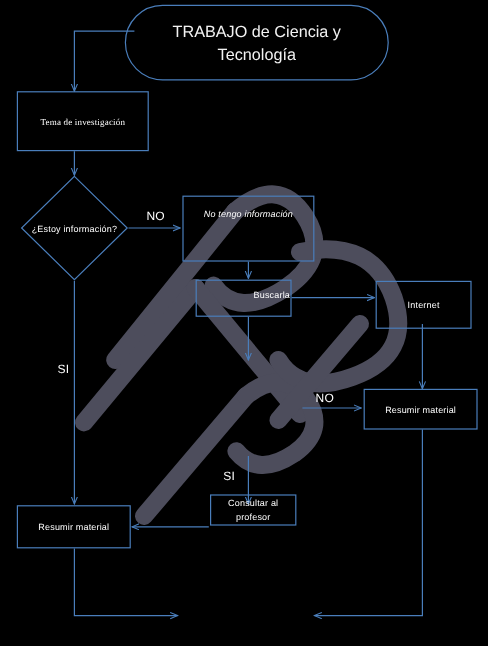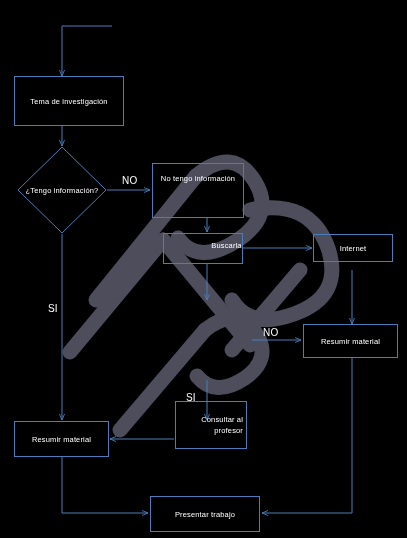--- a/index.html
+++ b/index.html
@@ -135,60 +135,60 @@
       <path d="M 207 380 L 207 420" marker-end="url(#ah)"></path>
 
       <path d="M 174 439 L 110 439" marker-end="url(#ah)"></path>
 
       <path d="M 62 457 L 62 513 L 148 513" marker-end="url(#ah)"></path>
 
       <path d="M 352 358 L 352 513 L 262 513" marker-end="url(#ah)"></path>
     </g>
   </svg>
 
+  <div class="node term-node" style="left:104px; top:4px; width:220px; height:63px;">
+    <span class="node-label">TRABAJO de Ciencia y Tecnología</span>
+  </div>
 
-  <div class="node rect-node" style="left:14px; top:76px; width:110px; height:50px;">
+  <div class="node rect-node" style="left:14px; top:76px; width:110px; height:50px;font-family:Liberation Serif, serif;">
     <span class="node-label">Tema de investigación</span>
   </div>
 
   <div class="node diamond-node" style="left:17px; top:146px; width:90px; height:88px;">
     <svg class="diamond-shape" viewBox="0 0 90 88" xmlns="http://www.w3.org/2000/svg">
       <polygon points="45,1 89,44 45,87 1,44" fill="none" stroke="#4A7EBB" stroke-width="1"></polygon>
     </svg>
-    <span class="node-label">¿Tengo información?</span>
+    <span class="node-label">¿Estoy información?</span>
   </div>
 
-  <div class="node rect-node" style="left:152px; top:163px; width:92px; height:55px;">
+  <div class="node rect-node" style="left:152px; top:163px; width:110px; height:55px;font-style:italic;">
     <span class="node-label" style="align-self:flex-start; margin-top:9px;">No tengo información</span>
   </div>
 
   <div class="node rect-node" style="left:163px; top:233px; width:80px; height:31px;padding-left:47px;">
     <span class="node-label" style="align-self:flex-start; margin-top:6px;">Buscarla</span>
   </div>
 
-  <div class="node rect-node" style="left:313px; top:234px; width:80px; height:28px;">
+  <div class="node rect-node" style="left:313px; top:234px; width:80px; height:40px;">
     <span class="node-label">Internet</span>
   </div>
 
 
   <div class="node rect-node" style="left:303px; top:324px; width:95px; height:34px;">
     <span class="node-label">Resumir material</span>
   </div>
 
   <div class="node rect-node" style="left:14px; top:421px; width:95px; height:36px;">
     <span class="node-label">Resumir material</span>
   </div>
 
-  <div class="node rect-node" style="left:175px; top:401px; width:72px; height:48px;text-align:right;">
+  <div class="node rect-node" style="left:175px; top:412px; width:72px; height:26px;">
     <span class="node-label">Consultar al profesor</span>
   </div>
 
-  <div class="node rect-node" style="left:150px; top:496px; width:110px; height:36px;">
-    <span class="node-label">Presentar trabajo</span>
-  </div>
 
   <div class="edge-label" style="left:122px; top:176px;">NO</div>
 
   <div class="edge-label" style="left:48px; top:304px;">SI</div>
 
   <div class="edge-label" style="left:263px; top:328px;">NO</div>
 
   <div class="edge-label" style="left:186px; top:393px;">SI</div>
 
 </div>

